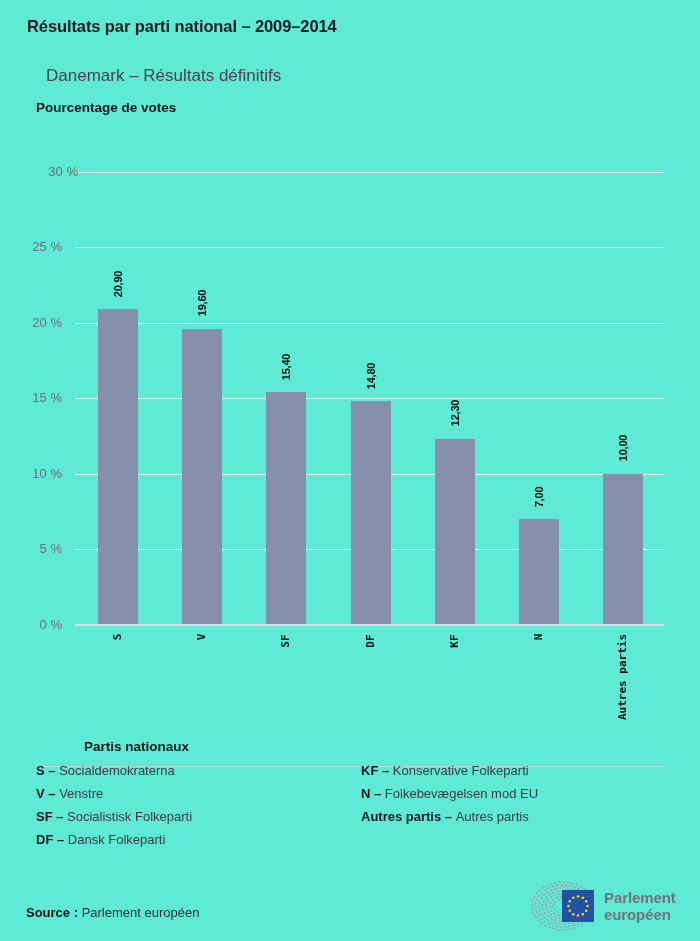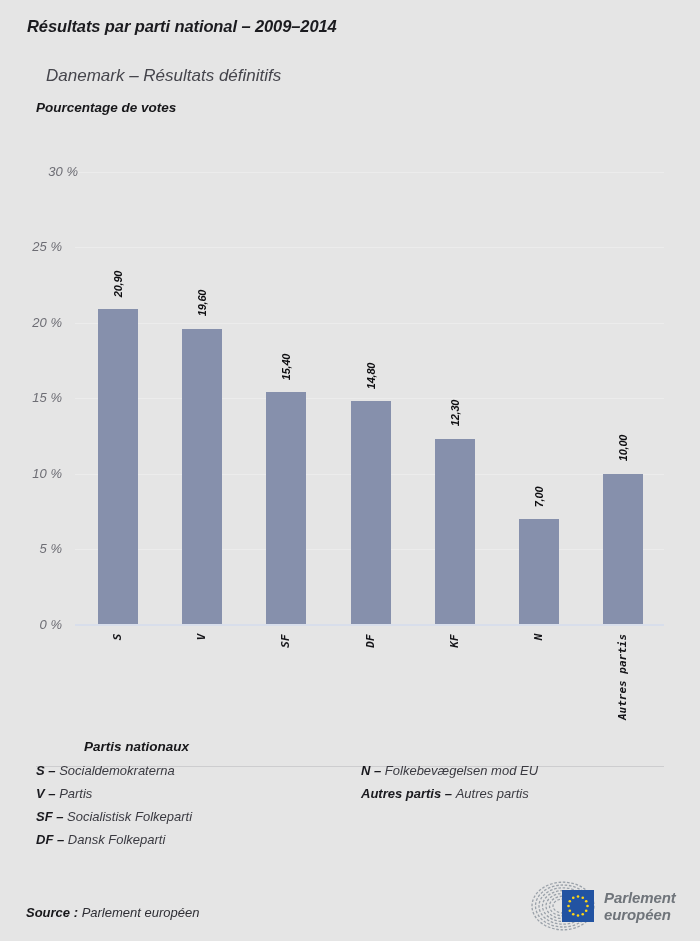--- a/index.html
+++ b/index.html
@@ -1,20 +1,19 @@
 <!DOCTYPE html>
 <html><head>
 <meta charset="utf-8">
 <style>
   html,body { margin:0; padding:0; background:#ffffff; }
   .page {
-    position:relative; width:700px; height:941px; background:#e5e5e5;
+    position:relative; width:700px; height:941px; background:#5eead4;
     font-family:"Liberation Sans", sans-serif; overflow:hidden;
     color:#1b1b1f;
-    font-style:italic;
   }
   h1.title {
     position:absolute; left:27px; top:17px; margin:0;
     font-size:16.5px; font-weight:700; color:#1b1b1f; letter-spacing:-0.1px;
   }
   h2.subtitle {
     position:absolute; left:29px; top:49px; margin:17px;
     font-size:17px; font-weight:400; color:#45454c;
   }
   h3.chart-title {
@@ -109,25 +108,26 @@
         <div class="bar-value" style="left: 562.8px; top: 441.17px;">10,00</div>
         <div class="xtick" style="left: 542.8px; top: 668.9px;">Autres partis</div>
       </div>
   </section>
 
   <section>
     <h4 class="legend-heading">Partis nationaux</h4>
     <div class="rule"></div>
     <div class="legend-col col1">
         <div class="legend-item"><span class="legend-abbr">S – </span><span class="legend-name">Socialdemokraterna</span></div>
-        <div class="legend-item"><span class="legend-abbr">V – </span><span class="legend-name">Partis</span></div>
+        <div class="legend-item"><span class="legend-abbr">V – </span><span class="legend-name">Venstre</span></div>
         <div class="legend-item"><span class="legend-abbr">SF – </span><span class="legend-name">Socialistisk Folkeparti</span></div>
         <div class="legend-item"><span class="legend-abbr">DF – </span><span class="legend-name">Dansk Folkeparti</span></div>
       </div>
     <div class="legend-col col2">
+        <div class="legend-item"><span class="legend-abbr">KF – </span><span class="legend-name">Konservative Folkeparti</span></div>
         <div class="legend-item"><span class="legend-abbr">N – </span><span class="legend-name">Folkebevægelsen mod EU</span></div>
         <div class="legend-item"><span class="legend-abbr">Autres partis – </span><span class="legend-name">Autres partis</span></div>
       </div>
   </section>
 
   <p class="source"><b>Source :</b> <span>Parlement européen</span></p>
 
   <div class="logo">
     <svg width="66" height="56" viewBox="0 0 64 56" aria-hidden="true">
       <g fill="none" stroke="#9aa1a9" stroke-width="1.3" stroke-dasharray="2.6 1.7">

